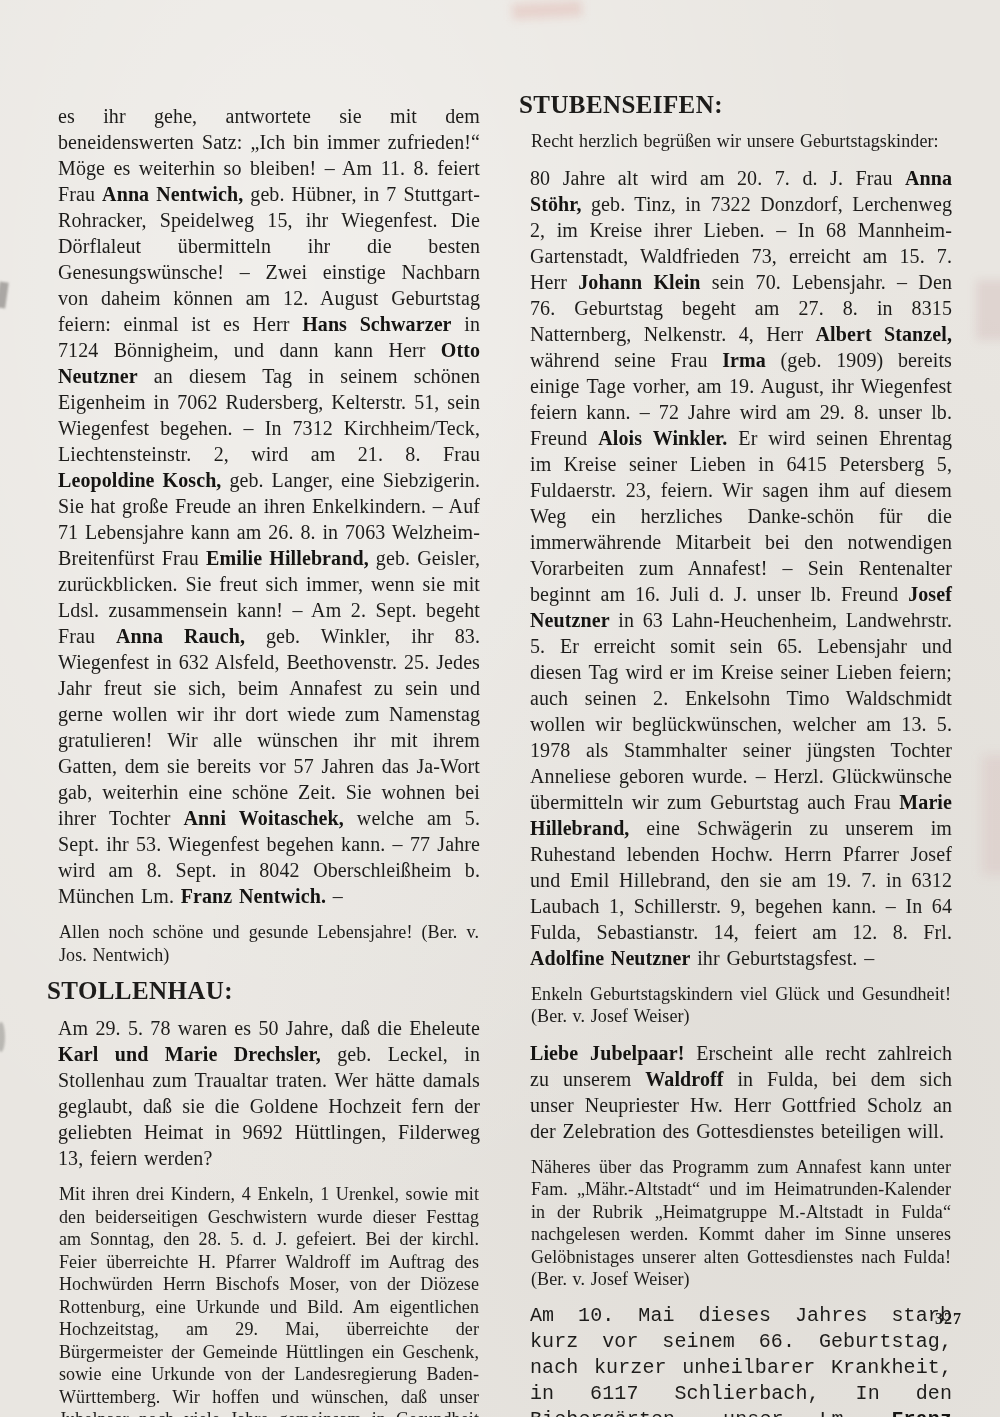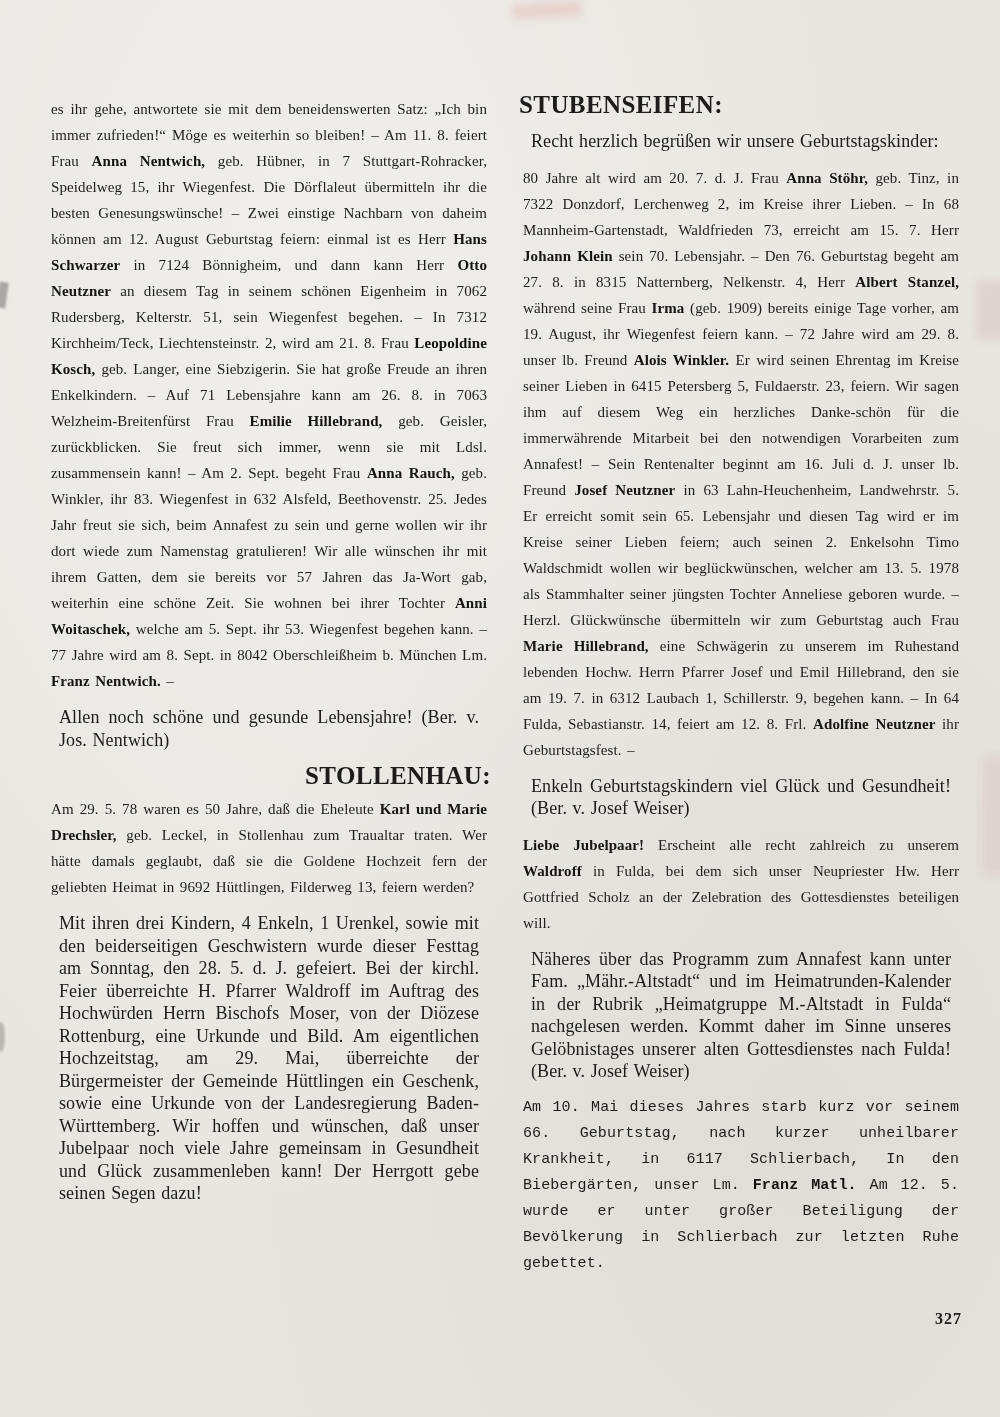--- a/index.html
+++ b/index.html
@@ -30,30 +30,30 @@
     position:absolute;left:47px;top:92px;width:916px;
     display:flex;gap:28px;
   }
   .col{width:444px;}
 
   h2.heading{
     font-size:25px;font-weight:bold;line-height:26px;
     margin:0 0 7px 0;letter-spacing:0.4px;
   }
   p.body{
-    font-size:15px;line-height:26px;margin:4px;
+    font-size:20px;line-height:26px;margin:11px;
     text-align:justify;word-spacing:1.6px;letter-spacing:0.1px;
     hyphens:auto;-webkit-hyphens:auto;
   }
   p.small{
     font-size:18px;line-height:22.5px;margin:12px;
     text-align:justify;word-spacing:1px;letter-spacing:0.1px;
     hyphens:auto;-webkit-hyphens:auto;
   }
-  .gap-lg{margin-top:27px;text-align:right;}
+  .gap-lg{margin-top:27px;}
   .gap-sm{margin-top:11px;font-family:Liberation Mono, monospace;}
   b{font-weight:bold;color:#151412;}
 
   .page-number{
     position:absolute;right:38px;top:1310px;
     font-size:16px;font-weight:bold;letter-spacing:1px;
   }
 </style>
 </head>
 <body>

